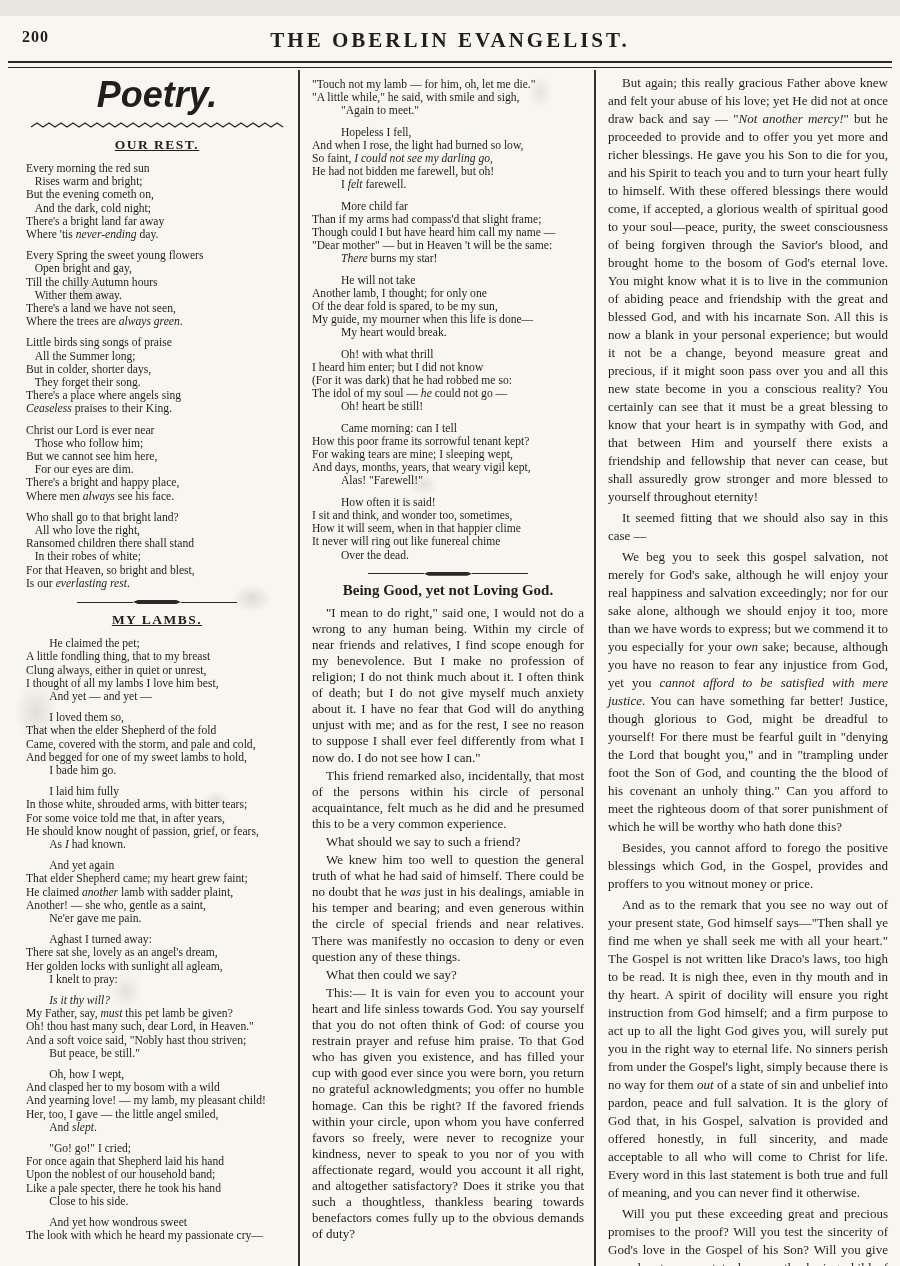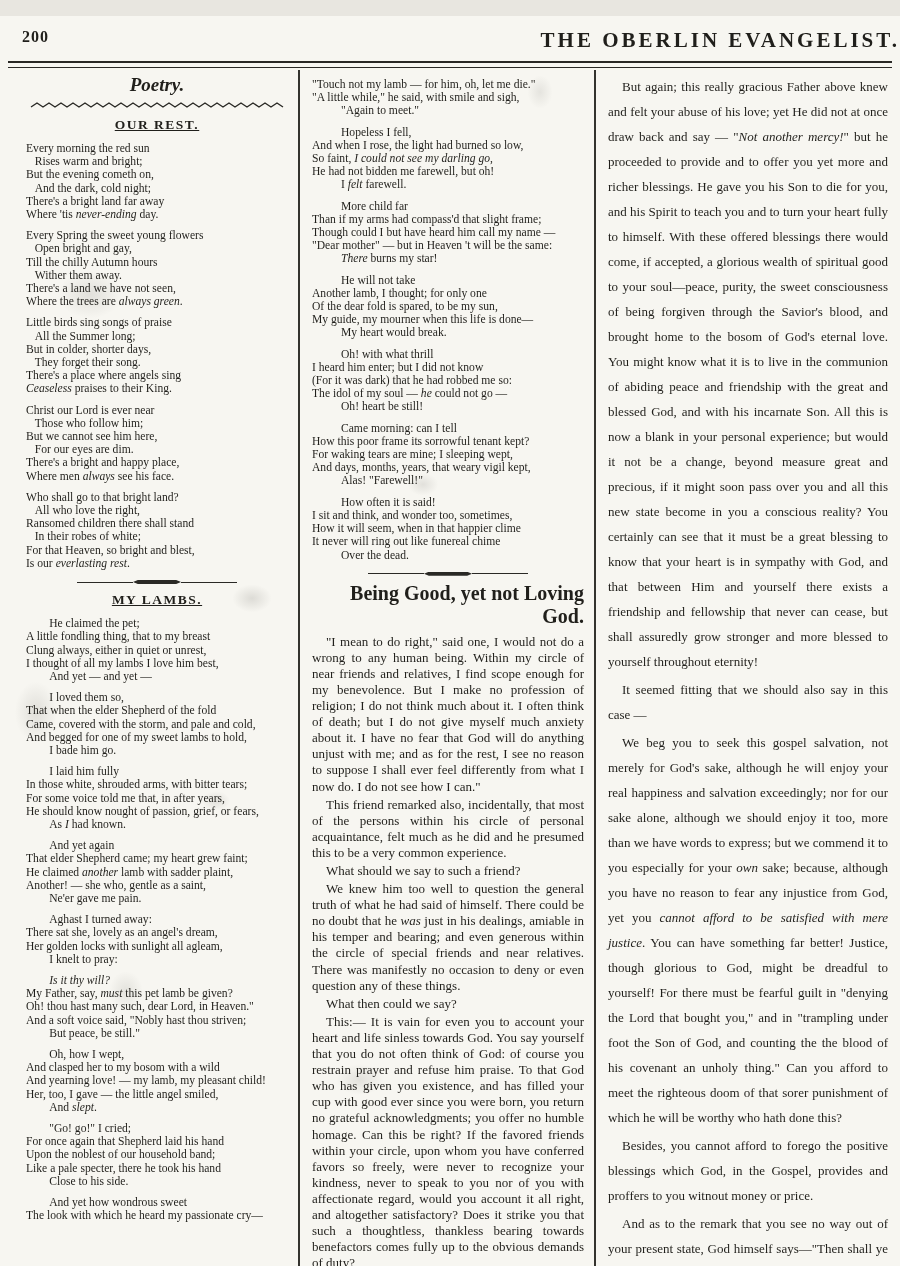--- a/index.html
+++ b/index.html
@@ -12,44 +12,44 @@
       radial-gradient(ellipse 46px 34px at 10% 22%, rgba(70,68,60,.12), transparent 70%),
       radial-gradient(ellipse 30px 44px at 4% 55%, rgba(70,68,60,.13), transparent 70%),
       radial-gradient(ellipse 28px 20px at 28% 46%, rgba(70,68,60,.15), transparent 70%),
       radial-gradient(ellipse 24px 28px at 14% 77%, rgba(70,68,60,.11), transparent 70%),
       radial-gradient(ellipse 34px 22px at 40% 84%, rgba(70,68,60,.12), transparent 70%),
       radial-gradient(ellipse 22px 16px at 47% 37%, rgba(70,68,60,.12), transparent 70%),
       radial-gradient(ellipse 18px 24px at 60% 6%, rgba(70,68,60,.10), transparent 70%),
       radial-gradient(ellipse 20px 14px at 24% 62%, rgba(70,68,60,.12), transparent 70%);
   }
   .page-num{position:absolute;left:22px;top:12px;font-size:16px;font-weight:bold;letter-spacing:1px;}
-  .masthead{position:absolute;left:0;right:0;top:12px;text-align:right;
+  .masthead{position:absolute;left:0;right:0;top:12px;text-align:center;
     font-size:21px;font-weight:bold;letter-spacing:3px;}
   .double-rule{position:absolute;top:45px;left:8px;right:8px;height:4px;
     border-top:2.5px solid #2a2925;border-bottom:1px solid #2a2925;}
   .columns{position:absolute;top:54px;left:10px;right:6px;bottom:12px;display:flex;}
   .col{box-sizing:border-box;}
   .col-left{width:288px;padding:4px 10px 0 16px;}
   .col-mid{width:294px;padding:8px 10px 0 12px;}
   .col-right{flex:1;padding:4px 6px 0 12px;}
   .vrule{width:2px;background:#34332e;}
-  .section-title{text-align:center;font-size:19px;font-weight:bold;font-style:italic;
-    font-family:Liberation Serif, serif;margin:0 0 5px;}
+  .section-title{text-align:center;font-size:36px;font-weight:bold;font-style:italic;
+    font-family:Liberation Sans, sans-serif;margin:0 0 5px;}
   .wavy{display:block;margin:0 auto 8px;}
   .poem-title{text-align:center;font-weight:bold;font-size:13.5px;letter-spacing:1.5px;margin:8px 0 9px;text-decoration:underline;}
   .poem{font-size:11.6px;line-height:13.2px;}
   .poem .stanza{margin:0 0 8px;}
   .poem .pline{white-space:pre-wrap;}
   .divider{display:flex;align-items:center;width:160px;margin:10px auto 6px;}
   .divider .line{flex:1;height:1px;background:#2a2925;}
   .divider .diamond{width:48px;height:4px;background:#2a2925;
     clip-path:polygon(0 50%,10% 0,90% 0,100% 50%,90% 100%,10% 100%);}
-  .article-title{text-align:right;font-weight:bold;font-size:20px;margin:6px 0 6px;}
+  .article-title{text-align:center;font-weight:bold;font-size:15px;margin:6px 0 6px;}
   .prose .para{font-size:13px;line-height:16.1px;text-align:justify;text-indent:14px;margin:0 0 2px;}
-  .col-right .prose .para{line-height:25px;margin:0 0 3px;}
+  .col-right .prose .para{line-height:18px;margin:0 0 3px;}
 </style>
 </head>
 <body>
 
 <div class="page">
   <span class="page-num">200</span>
   <div class="masthead">THE OBERLIN EVANGELIST.</div>
   <div class="double-rule"></div>
 
   <div class="columns">

